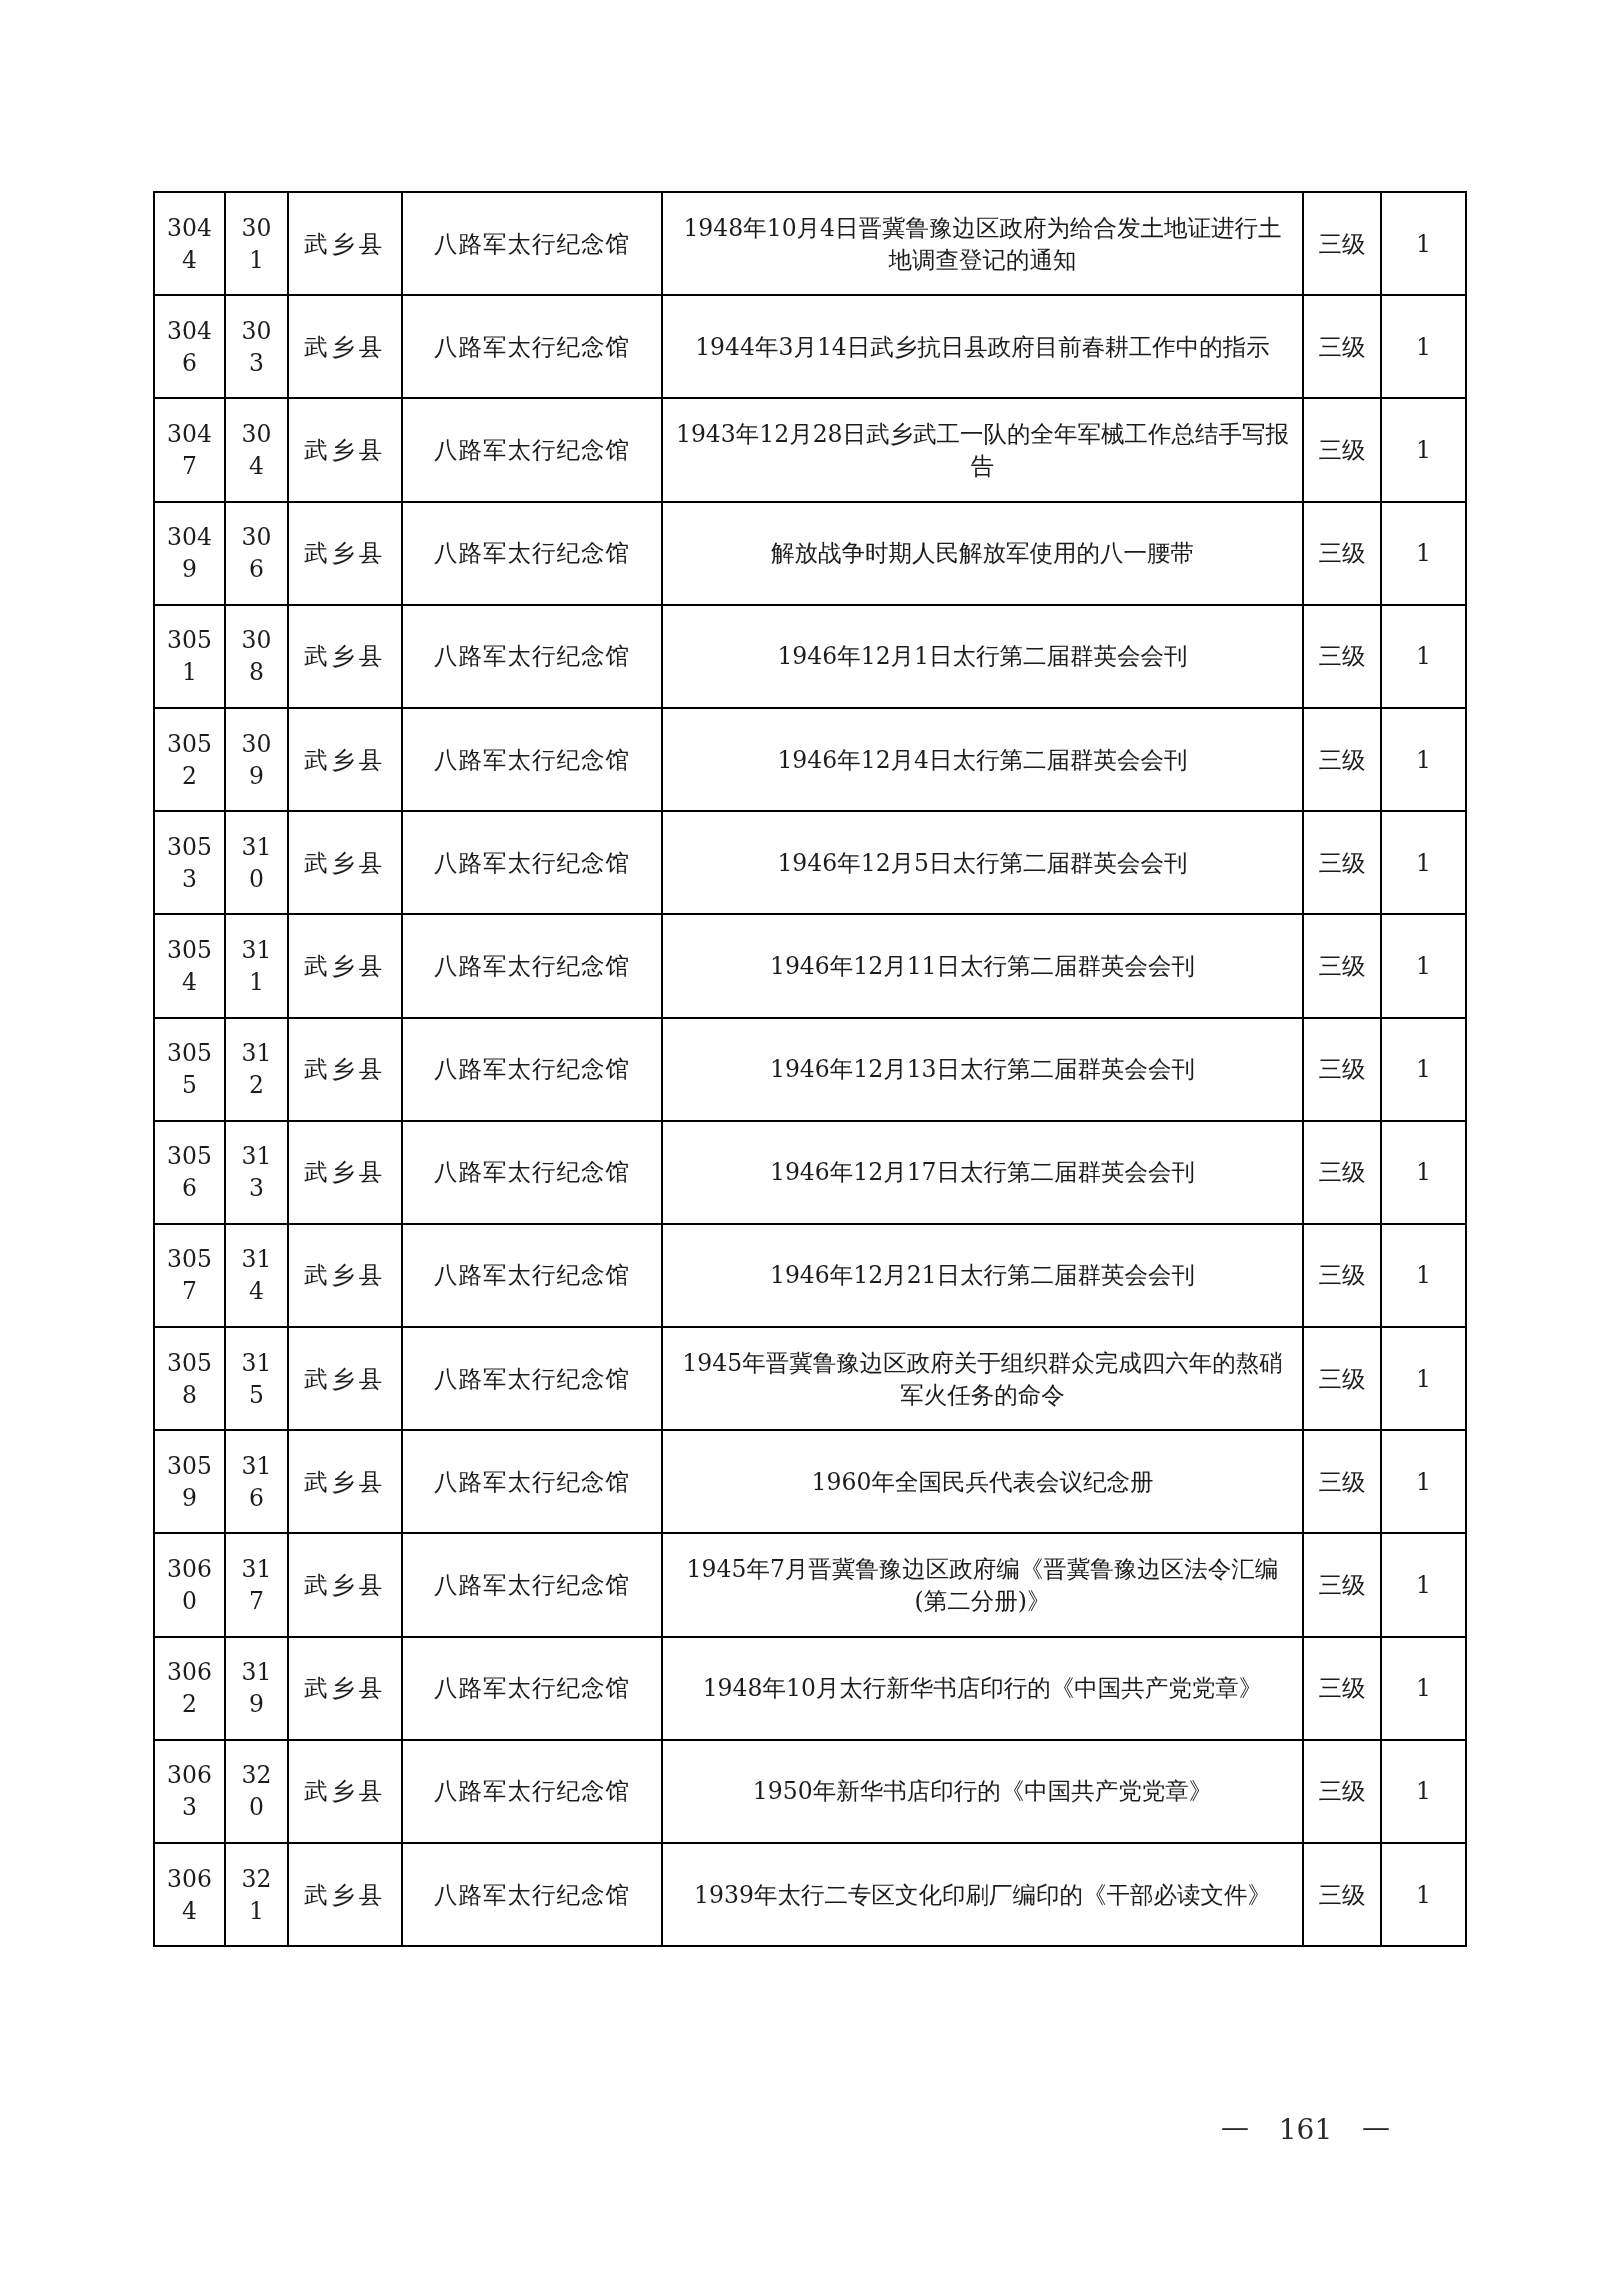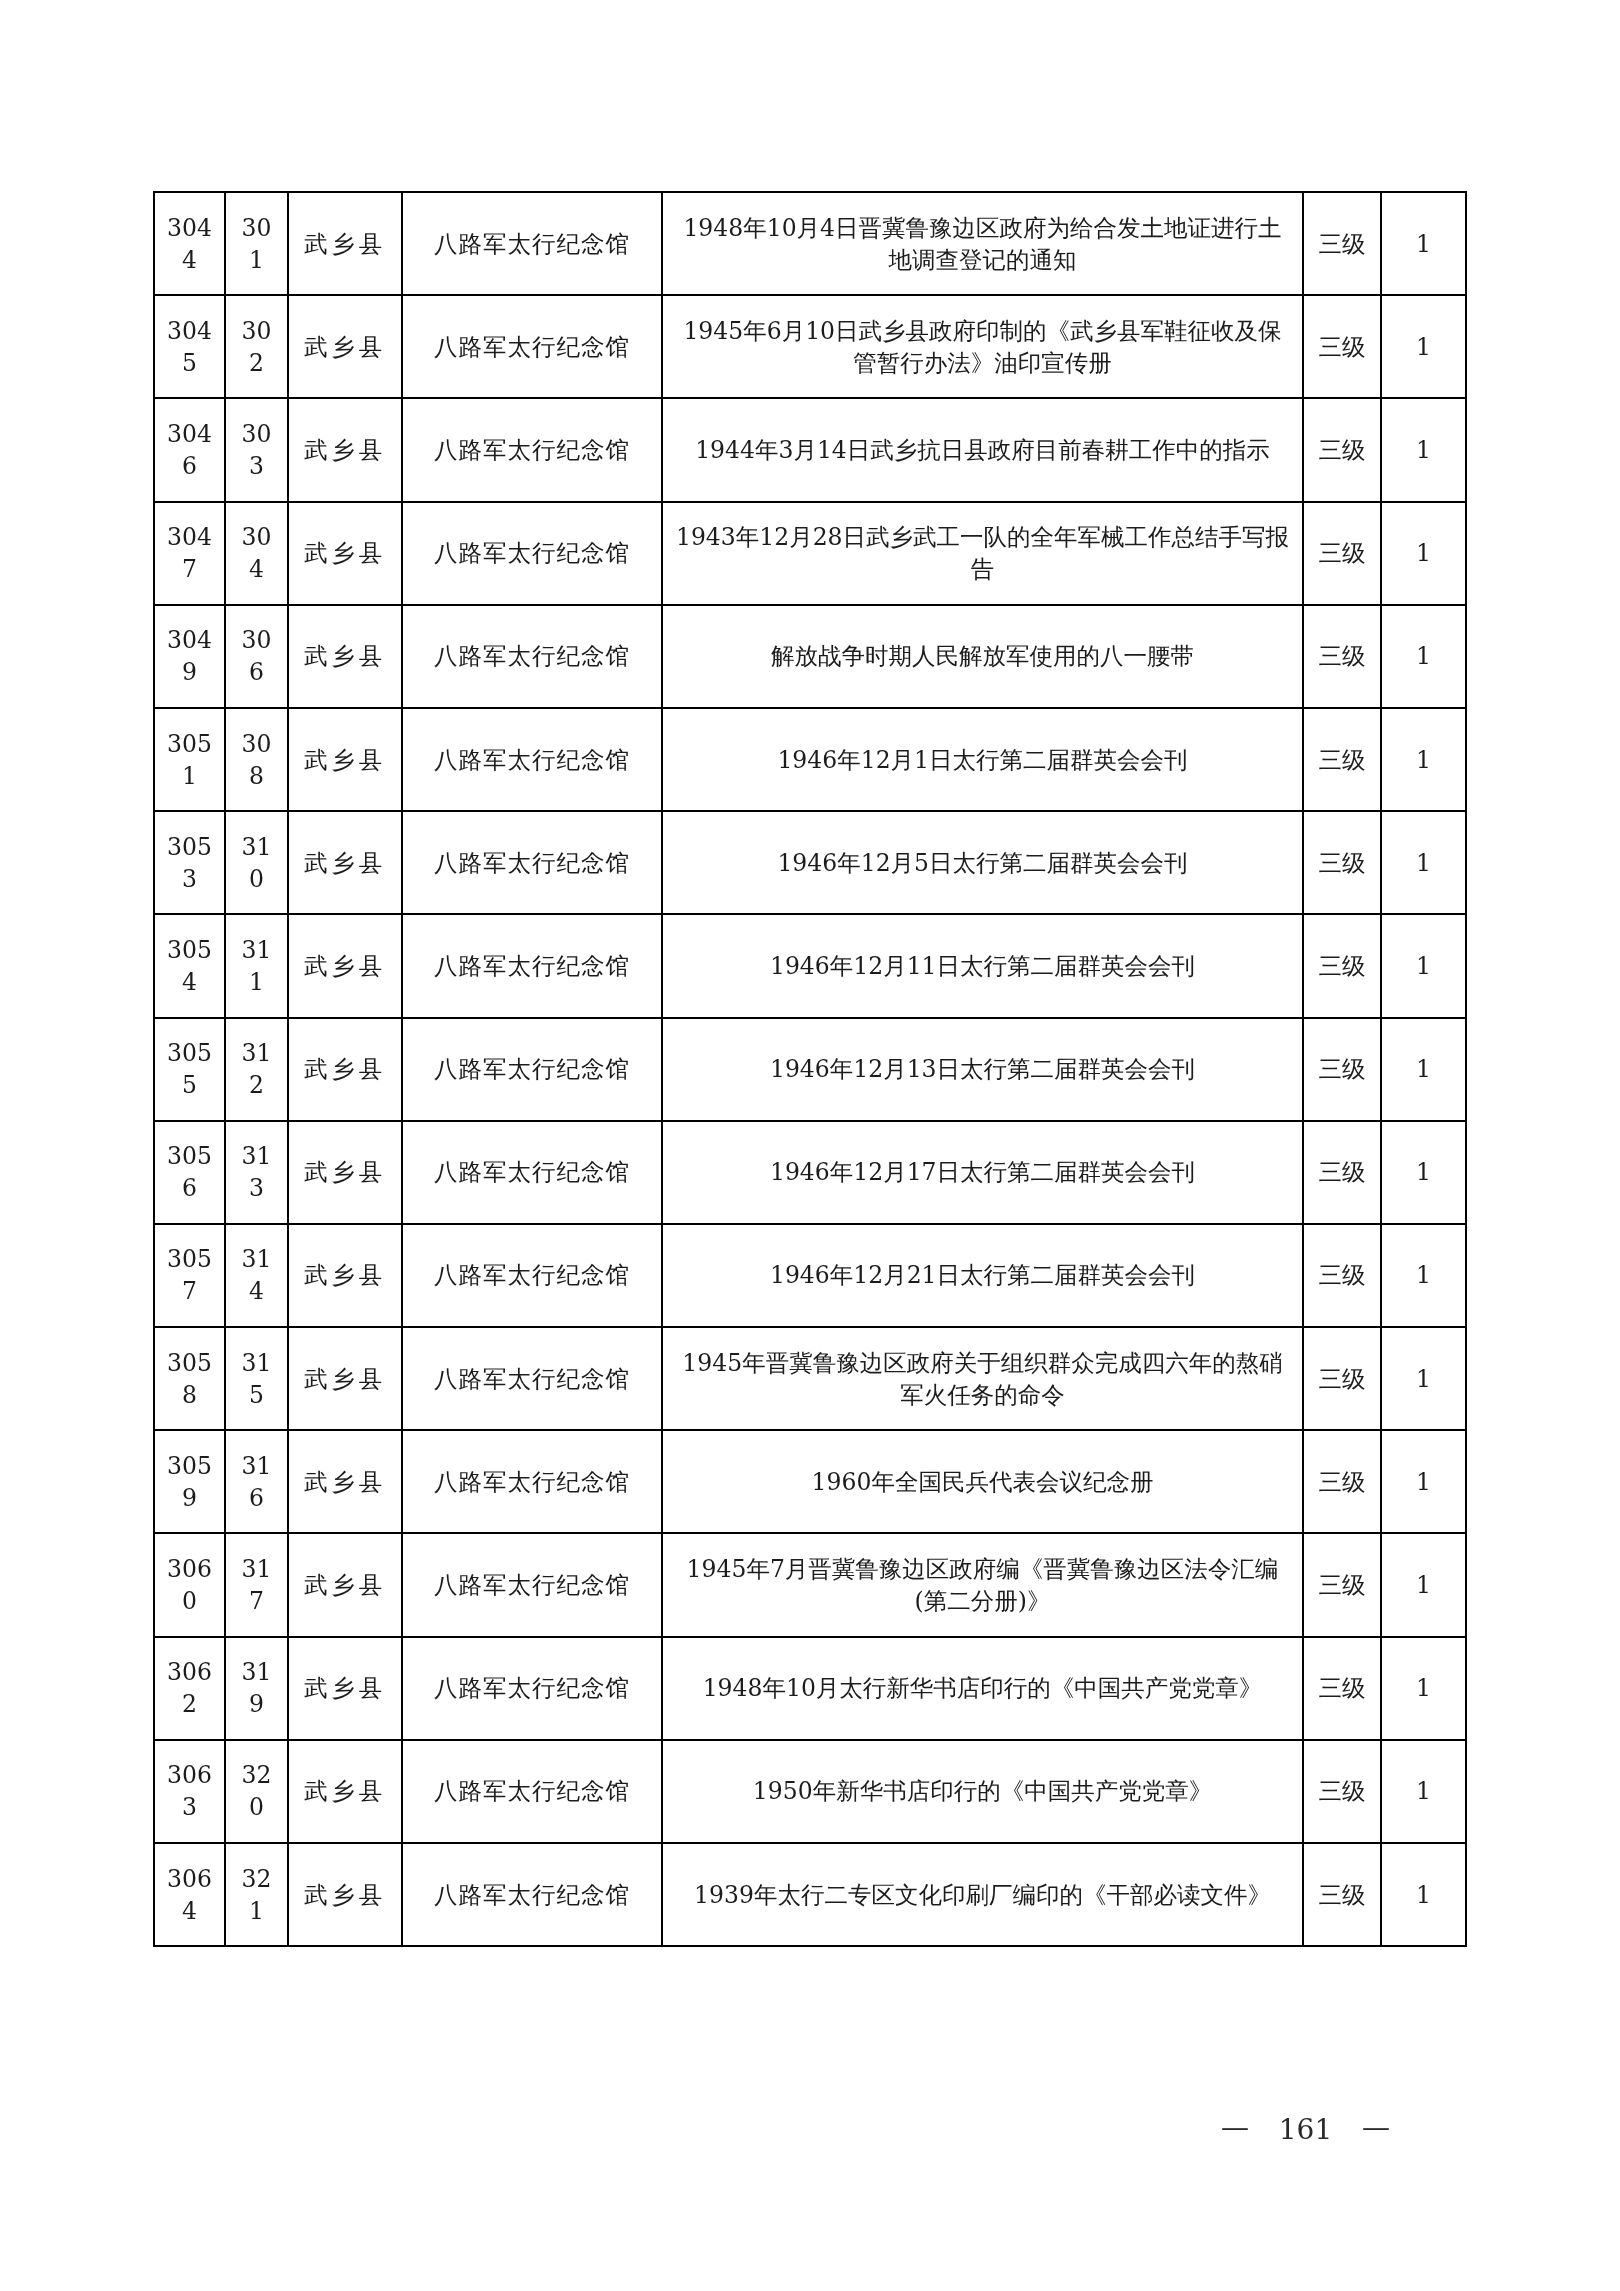--- a/index.html
+++ b/index.html
@@ -93,29 +93,20 @@
         <tr>
           <td class="col-seq">3044</td>
           <td class="col-no">301</td>
           <td class="col-county">武乡县</td>
           <td class="col-collection">八路军太行纪念馆</td>
           <td class="col-name">1948年10月4日晋冀鲁豫边区政府为给合发土地证进行土地调查登记的通知</td>
           <td class="col-grade">三级</td>
           <td class="col-quantity">1</td>
         </tr>
         <tr>
-          <td class="col-seq">3045</td>
-          <td class="col-no">302</td>
-          <td class="col-county">武乡县</td>
-          <td class="col-collection">八路军太行纪念馆</td>
-          <td class="col-name">1945年6月10日武乡县政府印制的《武乡县军鞋征收及保管暂行办法》油印宣传册</td>
-          <td class="col-grade">三级</td>
-          <td class="col-quantity">1</td>
-        </tr>
-        <tr>
           <td class="col-seq">3046</td>
           <td class="col-no">303</td>
           <td class="col-county">武乡县</td>
           <td class="col-collection">八路军太行纪念馆</td>
           <td class="col-name">1944年3月14日武乡抗日县政府目前春耕工作中的指示</td>
           <td class="col-grade">三级</td>
           <td class="col-quantity">1</td>
         </tr>
         <tr>
           <td class="col-seq">3047</td>
@@ -134,20 +125,29 @@
           <td class="col-name">解放战争时期人民解放军使用的八一腰带</td>
           <td class="col-grade">三级</td>
           <td class="col-quantity">1</td>
         </tr>
         <tr>
           <td class="col-seq">3051</td>
           <td class="col-no">308</td>
           <td class="col-county">武乡县</td>
           <td class="col-collection">八路军太行纪念馆</td>
           <td class="col-name">1946年12月1日太行第二届群英会会刊</td>
+          <td class="col-grade">三级</td>
+          <td class="col-quantity">1</td>
+        </tr>
+        <tr>
+          <td class="col-seq">3052</td>
+          <td class="col-no">309</td>
+          <td class="col-county">武乡县</td>
+          <td class="col-collection">八路军太行纪念馆</td>
+          <td class="col-name">1946年12月4日太行第二届群英会会刊</td>
           <td class="col-grade">三级</td>
           <td class="col-quantity">1</td>
         </tr>
         <tr>
           <td class="col-seq">3053</td>
           <td class="col-no">310</td>
           <td class="col-county">武乡县</td>
           <td class="col-collection">八路军太行纪念馆</td>
           <td class="col-name">1946年12月5日太行第二届群英会会刊</td>
           <td class="col-grade">三级</td>

